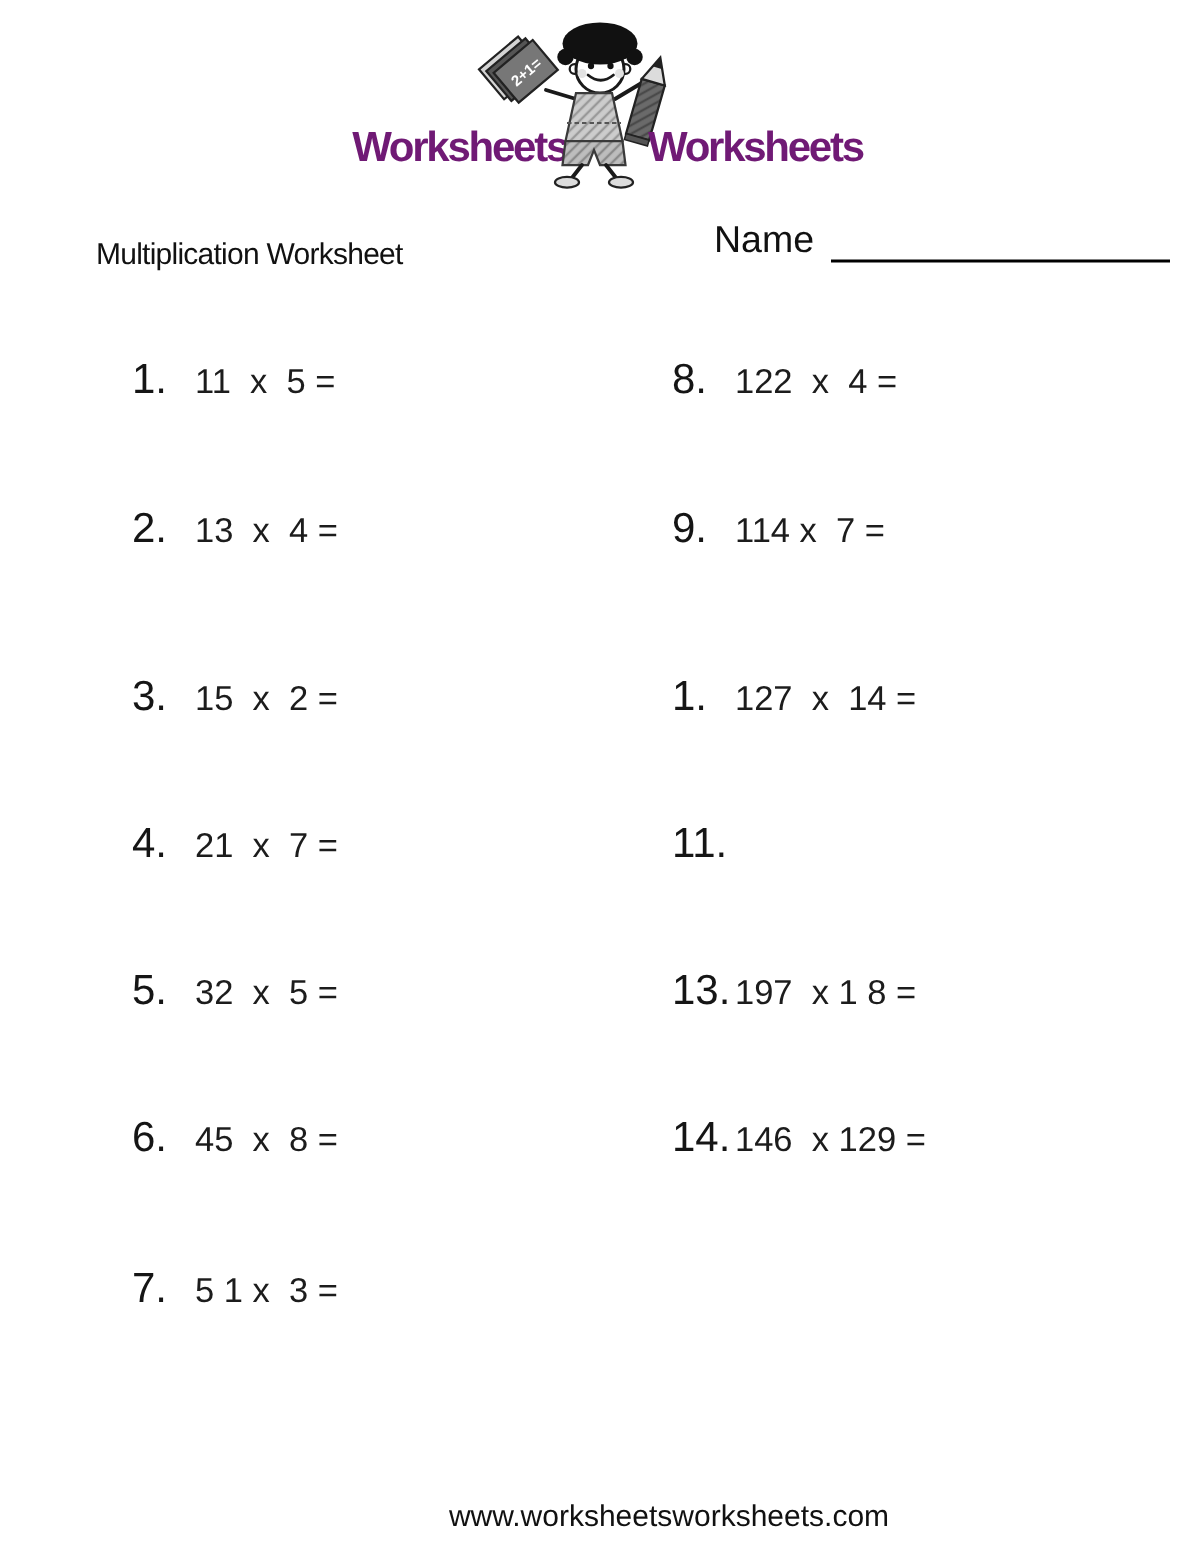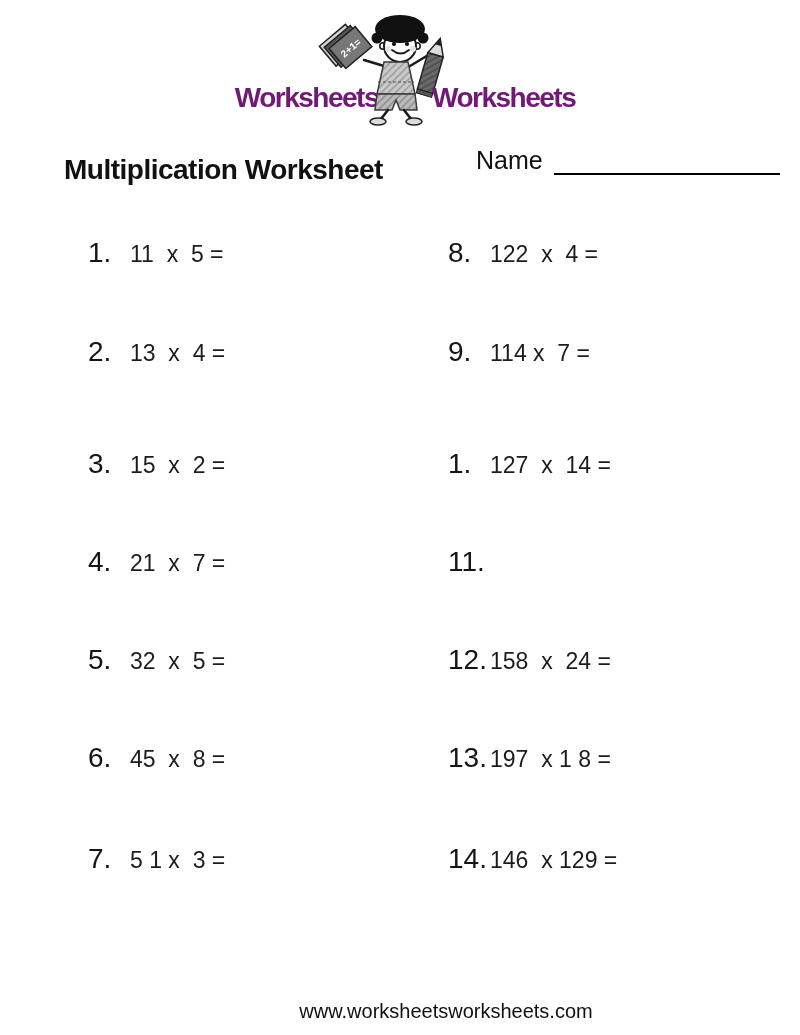--- a/index.html
+++ b/index.html
@@ -11,21 +11,21 @@
   .logo-word{
     position:absolute;top:84px;font-weight:bold;font-size:28px;
     letter-spacing:-1.5px;color:#701a75;line-height:1;white-space:nowrap;
   }
   .word-left{left:0;width:378px;text-align:right;}
   .word-right{left:432px;}
   .mascot{position:absolute;left:318px;top:4px;width:132px;height:124px;}
   
   .title{
     position:absolute;left:64px;top:152px;margin:0;
-    font-size:28px;line-height:36px;font-weight:700;letter-spacing:-0.5px;color:#111;
+    font-size:20px;line-height:36px;font-weight:400;letter-spacing:-0.5px;color:#111;
   }
   .name-field{
     position:absolute;left:476px;top:146px;
     display:flex;align-items:flex-end;gap:11px;font-size:25px;color:#111;
   }
   .name-line{display:inline-block;width:226px;height:24px;border-bottom:2px solid #000;}
   
   .col{position:absolute;top:237px;width:350px;height:660px;}
   .col-left{left:88px;}
   .col-right{left:448px;}
@@ -161,24 +161,20 @@
       <span class="expr">114 x  7 =</span>
     </div>
     <div class="problem">
       <span class="num">1.</span>
       <span class="expr">127  x  14 =</span>
     </div>
     <div class="problem">
       <span class="num">11.</span>
     </div>
     <div class="problem">
-      <span class="num">12.</span>
-      <span class="expr">158  x  24 =</span>
-    </div>
-    <div class="problem">
       <span class="num">13.</span>
       <span class="expr">197  x 1 8 =</span>
     </div>
     <div class="problem">
       <span class="num">14.</span>
       <span class="expr">146  x 129 =</span>
     </div>
   </div>
 
   <div class="footer">www.worksheetsworksheets.com</div>

